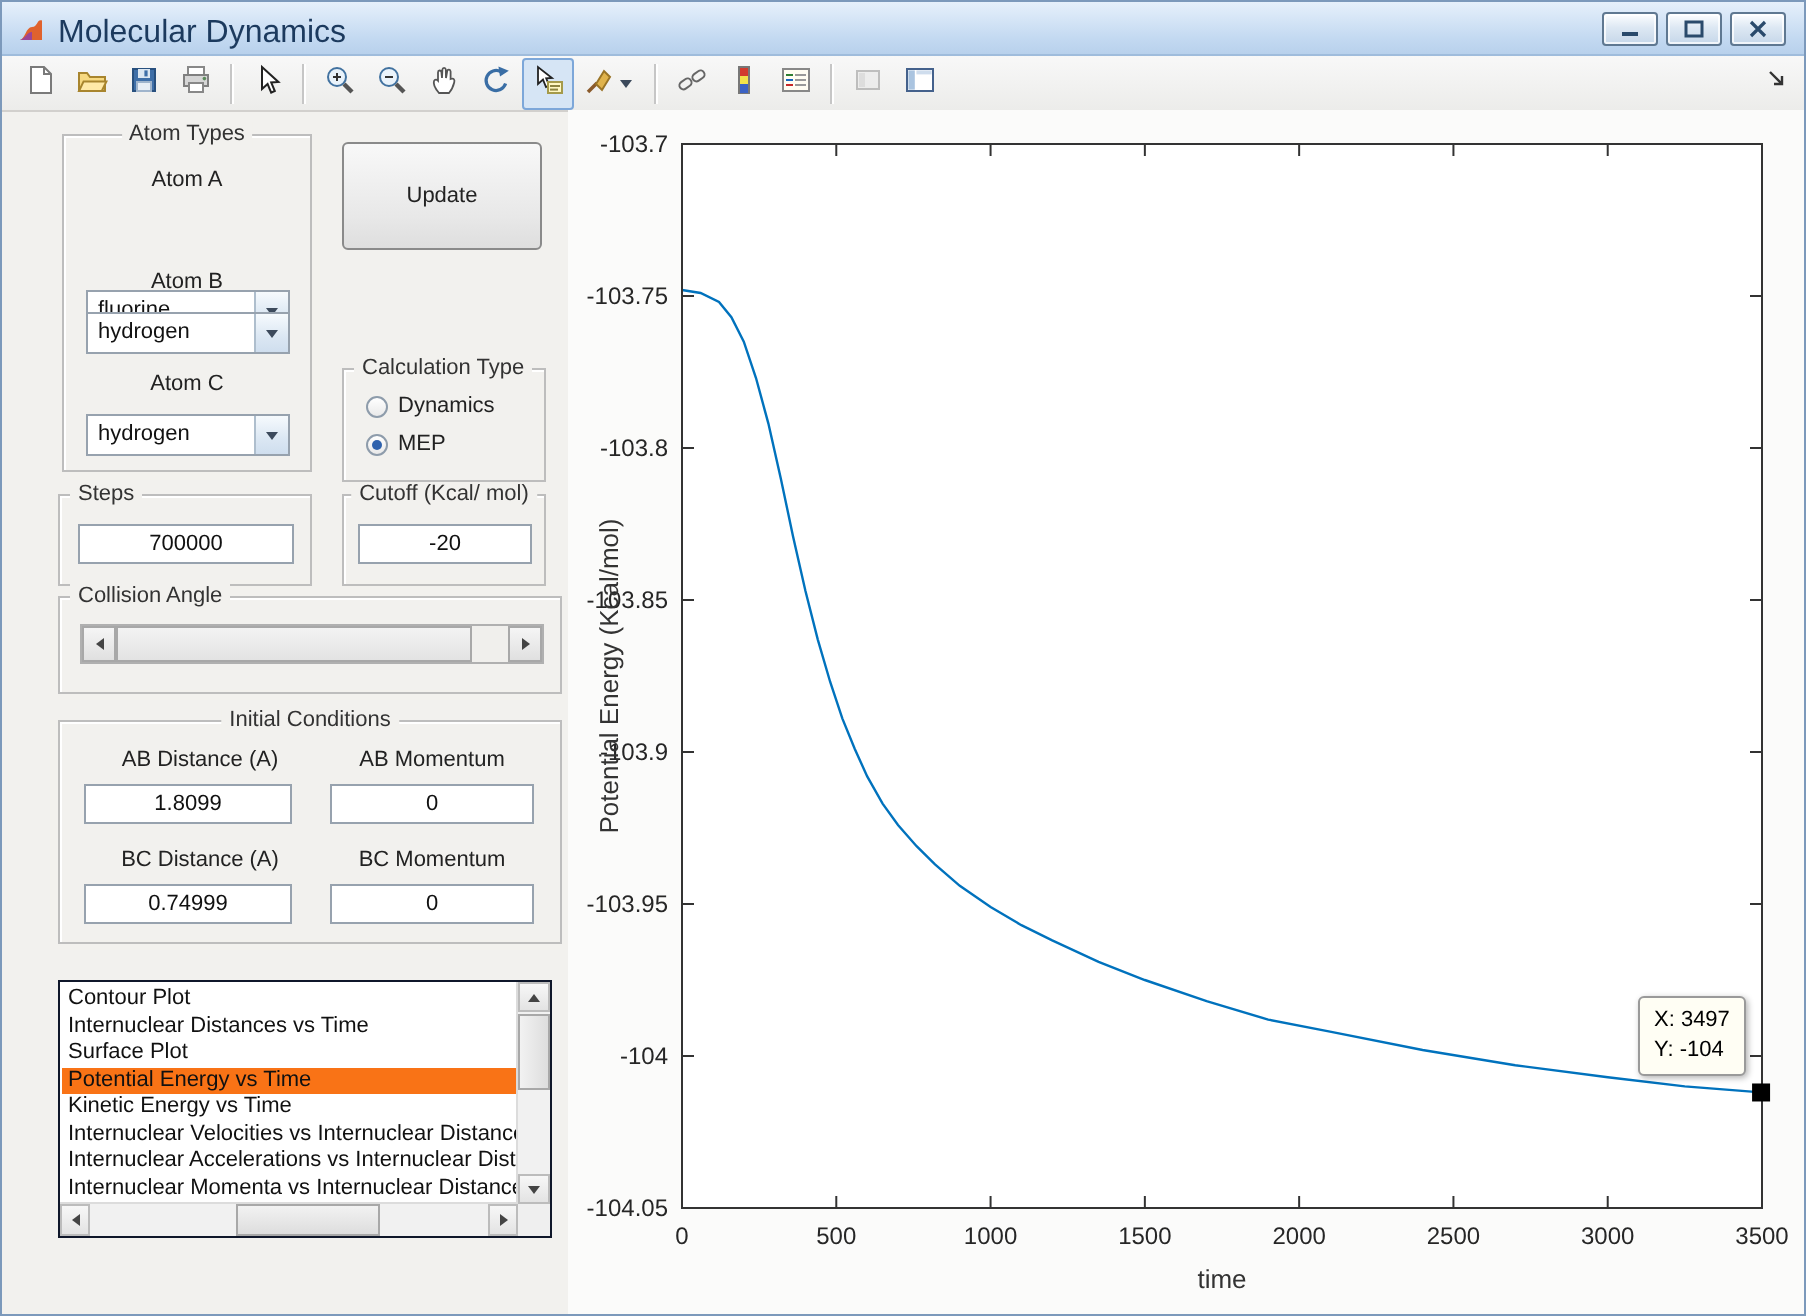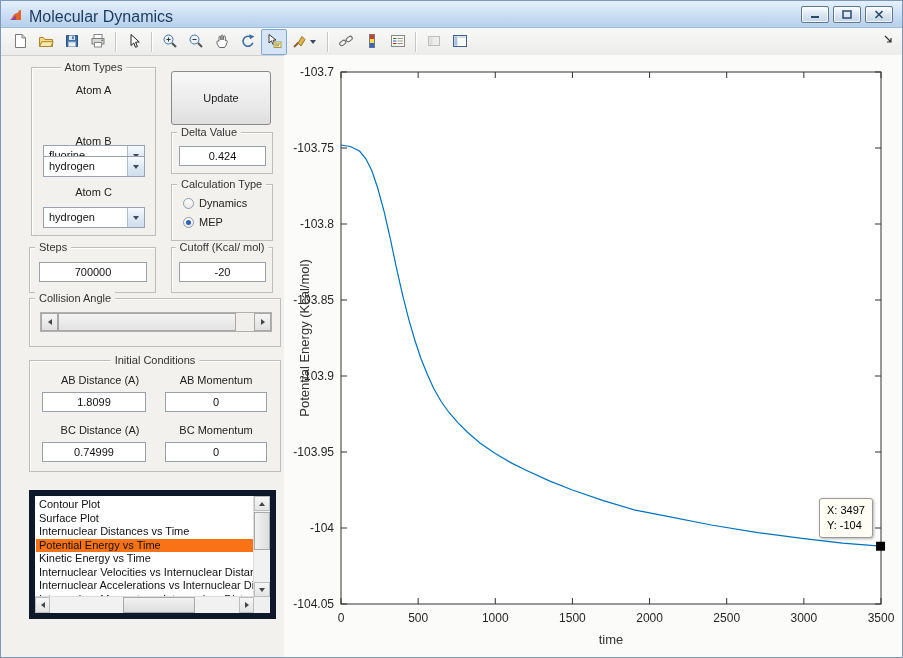--- a/index.html
+++ b/index.html
@@ -55,21 +55,21 @@
     display:flex;align-items:center;justify-content:center;}
   .sbtn.l{left:0;} .sbtn.r{right:0;}
   .sthumb{position:absolute;left:17px;top:0;width:178px;height:100%;box-sizing:border-box;
     background:linear-gradient(#f3f3f3,#e3e3e3);border:1px solid #a8a8a8;}
   .caret-left{width:0;height:0;border-top:3.5px solid transparent;border-bottom:3.5px solid transparent;border-right:4px solid #444;}
   .caret-right{width:0;height:0;border-top:3.5px solid transparent;border-bottom:3.5px solid transparent;border-left:4px solid #444;}
   .caret-up{width:0;height:0;border-left:3.5px solid transparent;border-right:3.5px solid transparent;border-bottom:4px solid #444;}
   .caret-dn{width:0;height:0;border-left:3.5px solid transparent;border-right:3.5px solid transparent;border-top:4px solid #444;}
   
   #listbox{position:absolute;left:28px;top:489px;width:247px;height:129px;box-sizing:border-box;
-    background:#fff;border:6px solid #0f172a;}
+    background:#fff;border:1px solid #0f172a;}
   #lb-items{position:absolute;left:1px;top:2px;right:17px;bottom:17px;overflow:hidden;}
   .lb-item{height:13.5px;line-height:13.5px;padding-left:3px;white-space:nowrap;color:#111;overflow:hidden;}
   .lb-item.selected{background:#f97316;}
   .scbtn{position:absolute;box-sizing:border-box;background:linear-gradient(#f7f7f7,#e3e3e3);
     border:1px solid #bcbcbc;display:flex;align-items:center;justify-content:center;}
   #vscroll{position:absolute;top:0;right:0;width:16px;bottom:16px;background:#f1f1f1;border-left:1px solid #dcdcdc;}
   #vthumb{position:absolute;left:0;right:0;top:16px;height:38px;box-sizing:border-box;
     background:linear-gradient(90deg,#f2f2f2,#dddddd);border:1px solid #a8a8a8;}
   #hscroll{position:absolute;left:0;bottom:0;right:16px;height:16px;background:#f1f1f1;border-top:1px solid #dcdcdc;}
   #hthumb{position:absolute;top:0;bottom:0;left:88px;width:72px;box-sizing:border-box;
@@ -264,24 +264,20 @@
     <div class="combo" style="left:11px;top:139px;width:102px;">
       <span class="val">hydrogen</span>
       <span class="cbtn">
           <span class="caret-down"></span>
         </span>
     </div>
   </div>
 
   <button id="update-btn">Update</button>
 
-  <div class="panel" style="left:170px;top:131px;width:102px;height:42px;">
-    <span class="ptitle left">Delta Value</span>
-    <input class="edit" style="left: 7px; top: 13px; width: 87px;" readonly="" value="0.424">
-  </div>
 
   <div class="panel" style="left:170px;top:183px;width:102px;height:57px;">
     <span class="ptitle left">Calculation Type</span>
     <div class="radio-row" style="top:12px;">
       <span class="radio"></span>
       <span>Dynamics</span>
     </div>
     <div class="radio-row" style="top:31px;">
       <span class="radio">
           <span class="radio-dot on"></span>
@@ -321,22 +317,22 @@
     <input class="edit" style="left: 135px; top: 31px; width: 102px;" readonly="" value="0">
     <span class="lbl" style="left:10px;width:120px;top:63px;">BC Distance (A)</span>
     <span class="lbl" style="left:130px;width:112px;top:63px;">BC Momentum</span>
     <input class="edit" style="left: 12px; top: 81px; width: 104px;" readonly="" value="0.74999">
     <input class="edit" style="left: 135px; top: 81px; width: 102px;" readonly="" value="0">
   </div>
 
   <div id="listbox">
     <div id="lb-items">
       <div class="lb-item">Contour Plot</div>
+      <div class="lb-item">Internuclear Distances vs Time</div>
       <div class="lb-item">Surface Plot</div>
-      <div class="lb-item">Internuclear Distances vs Time</div>
       <div class="lb-item selected">Potential Energy vs Time</div>
       <div class="lb-item">Kinetic Energy vs Time</div>
       <div class="lb-item">Internuclear Velocities vs Internuclear Distance</div>
       <div class="lb-item">Internuclear Accelerations vs Internuclear Distance</div>
       <div class="lb-item">Internuclear Momenta vs Internuclear Distance</div>
     </div>
     <div id="vscroll">
       <span class="scbtn" style="top:0;left:0;right:0;height:15px;">
           <span class="caret-up"></span>
         </span>

